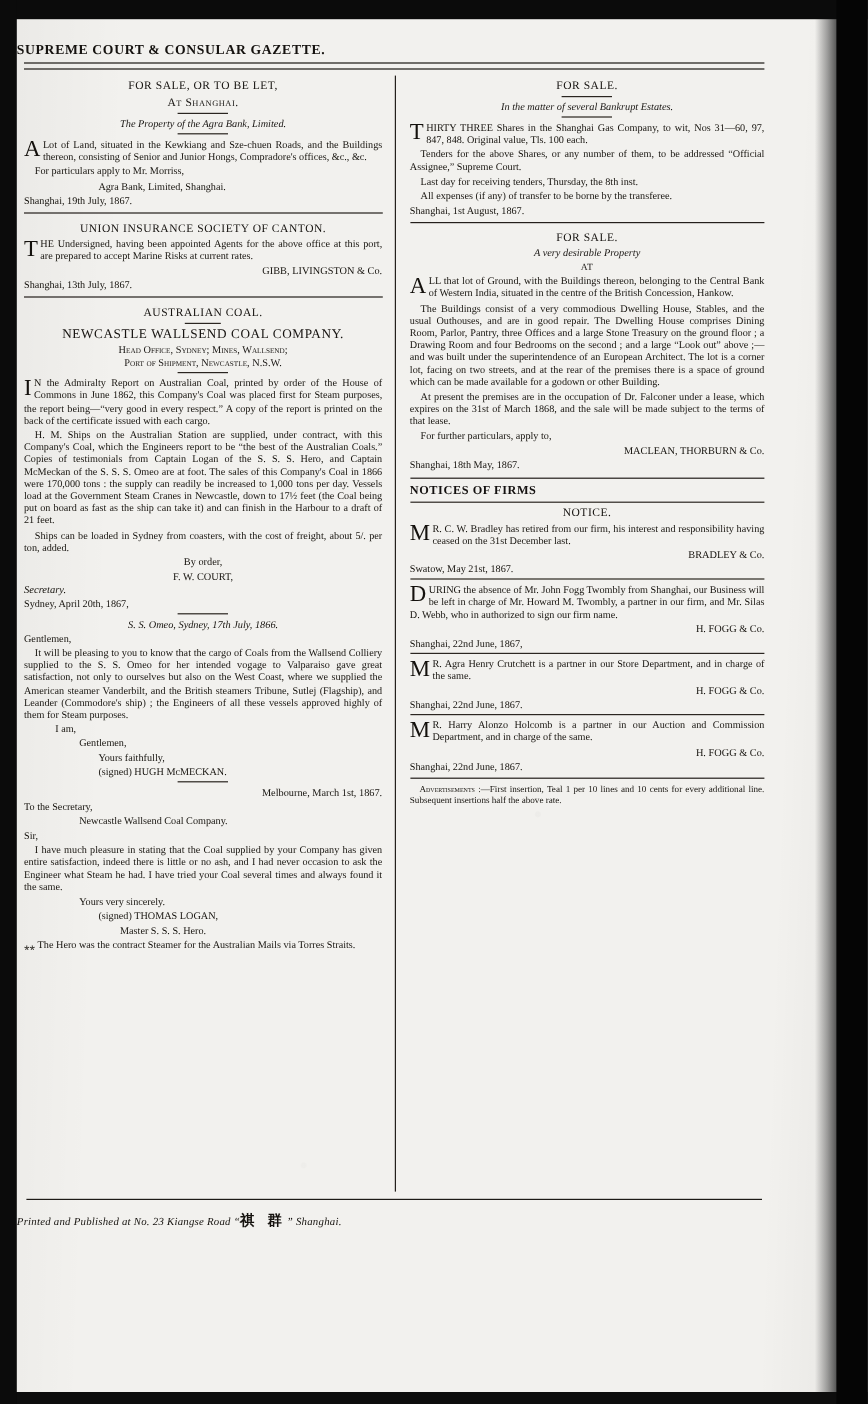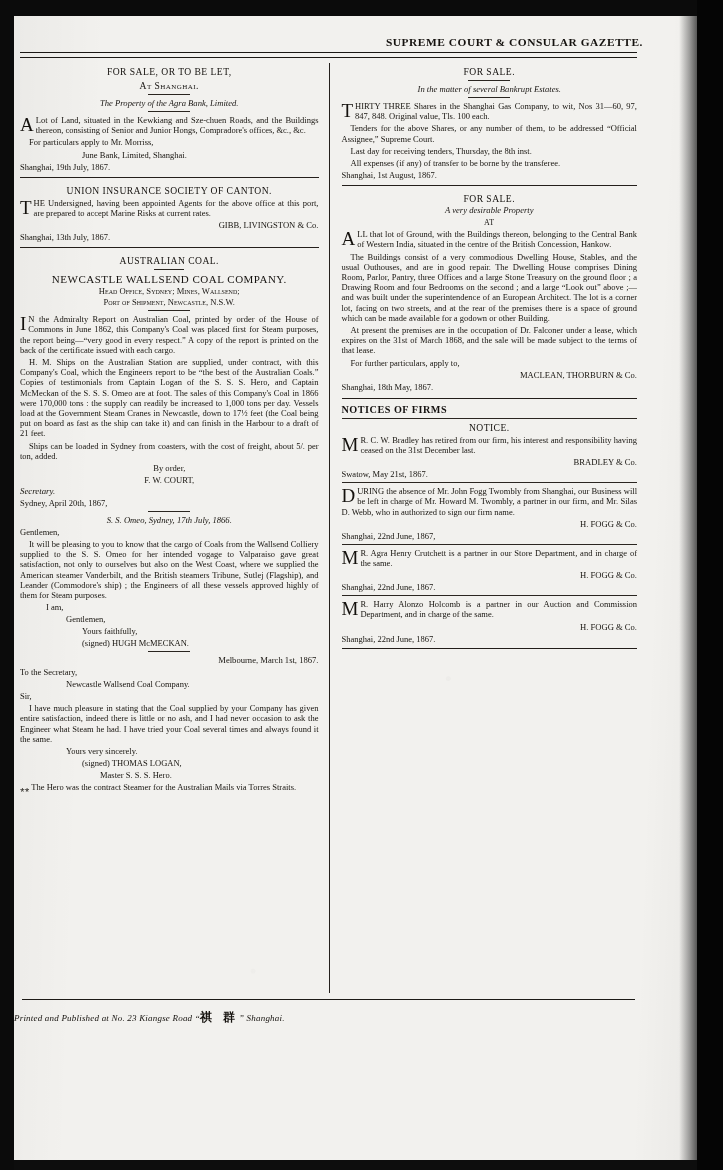--- a/index.html
+++ b/index.html
@@ -35,21 +35,21 @@
     position:absolute;right:0;top:0;width:26px;height:1170px;z-index:30;background:#050505;
     border-radius:0;
   }
 
   #sheet{
     position:absolute;left:14px;top:16px;width:629px;height:1144px;
     padding:0;box-sizing:border-box;
   }
 
   .masthead{
-    text-align:right;font-size:11.4px;letter-spacing:.55px;
+    text-align:left;font-size:11.4px;letter-spacing:.55px;
     font-variant:small-caps;font-weight:600;color:#15120f;
     margin:20px 0 4px 0;
   }
   .rule-double{
     height:4px;margin:0 6px 5px 6px;
     border-top:1.5px solid #1b1815;border-bottom:1px solid #1b1815;
   }
 
   .cols{display:flex;position:relative;height:930px;}
   .col{width:50%;box-sizing:border-box;position:relative;}
@@ -128,21 +128,21 @@
       <div class="col left">
 
         <div class="ad">
           <h2 class="ttl">FOR SALE, OR TO BE LET,</h2>
           <h2 class="ttl caps">At Shanghai.</h2>
           <div class="dash"></div>
           <div class="sub">The Property of the Agra Bank, Limited.</div>
           <div class="dash"></div>
           <p class="body first"><span class="drop">A</span><span>Lot of Land, situated in the Kewkiang and Sze-chuen Roads, and the Buildings thereon, consisting of Senior and Junior Hongs, Compradore's offices, &amp;c., &amp;c.</span></p>
           <p class="body">For particulars apply to Mr. Morriss,</p>
-          <p class="body noind ind3">June Bank, Limited, Shanghai.</p>
+          <p class="body noind ind3">Agra Bank, Limited, Shanghai.</p>
           <p class="left">Shanghai, 19th July, 1867.</p>
         </div>
 
         <div class="ad">
           <h2 class="ttl">UNION INSURANCE SOCIETY OF CANTON.</h2>
           <p class="body first"><span class="drop">T</span><span>HE Undersigned, having been appointed Agents for the above office at this port, are prepared to accept Marine Risks at current rates.</span></p>
           <p class="right">GIBB, LIVINGSTON &amp; Co.</p>
           <p class="left">Shanghai, 13th July, 1867.</p>
         </div>
 
@@ -249,20 +249,21 @@
         <div class="rule-thin"></div>
 
         <div>
           <p class="body first"><span class="drop">M</span><span>R. Harry Alonzo Holcomb is a partner in our Auction and Commission Department, and in charge of the same.</span></p>
           <p class="right">H. FOGG &amp; Co.</p>
           <p class="left">Shanghai, 22nd June, 1867.</p>
         </div>
 
         <div class="rule-med"></div>
 
+        <p class="terms"><span class="scaps">Advertisements :</span><span>—First insertion, Teal 1 per 10 lines and 10 cents for every additional line. Subsequent insertions half the above rate.</span></p>
 
       </div>
     </div>
 
     <div class="footrule"></div>
     <div class="colophon"><span>Printed and Published at No. 23 Kiangse Road “</span><span class="cjk">祺 群</span><span>” Shanghai.</span></div>
 
   </div>
 </div>
 

